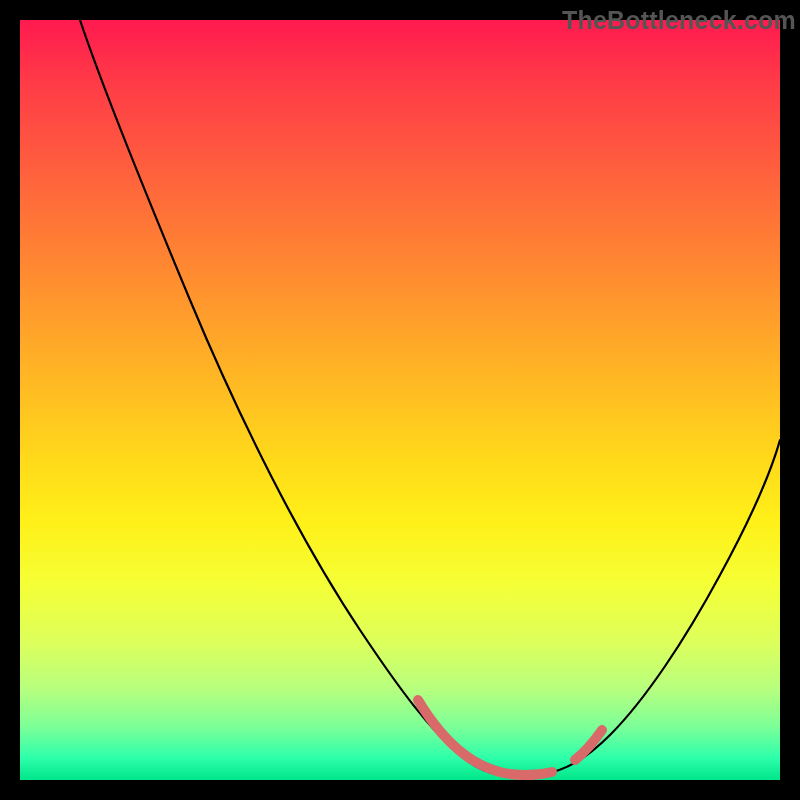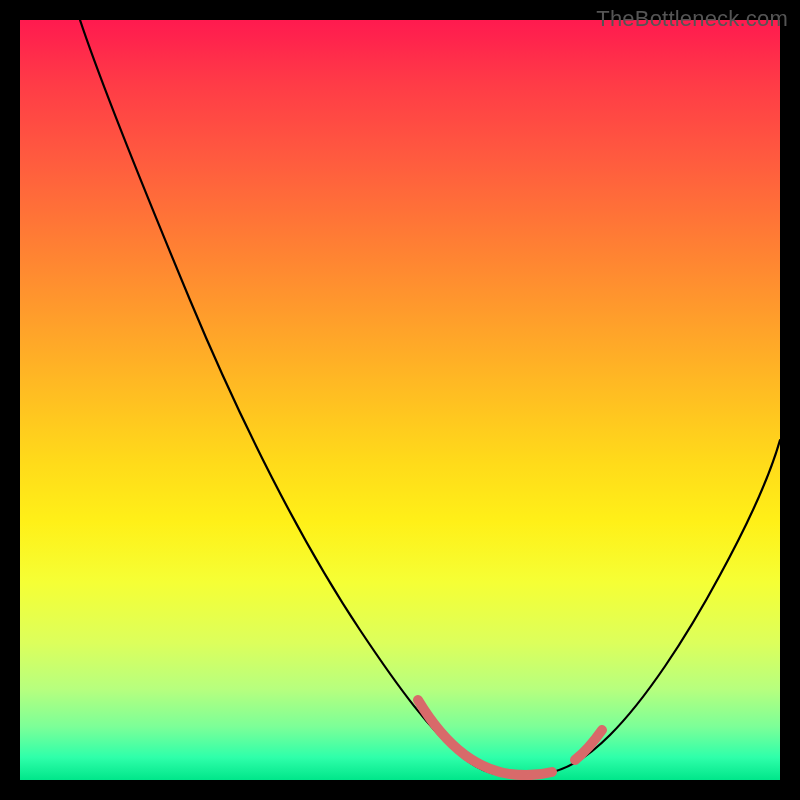--- a/index.html
+++ b/index.html
@@ -13,24 +13,24 @@
   }
   .frame {
     position: relative;
     width: 800px;
     height: 800px;
     background: #000;
   }
   .watermark {
     position: absolute;
     top: 6px;
-    right: 12px;
+    right: 4px;
     color: #555;
-    font-size: 22px;
-    font-weight: 400;
+    font-size: 25px;
+    font-weight: 700;
     letter-spacing: 0.2px;
     z-index: 20;
     user-select: none;
   }
   .plot-area {
     position: absolute;
     left: 20px;
     top: 20px;
     width: 760px;
     height: 760px;

